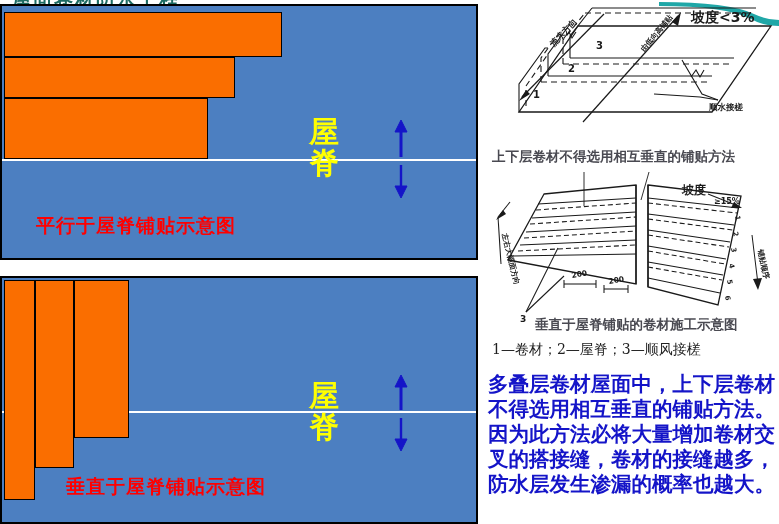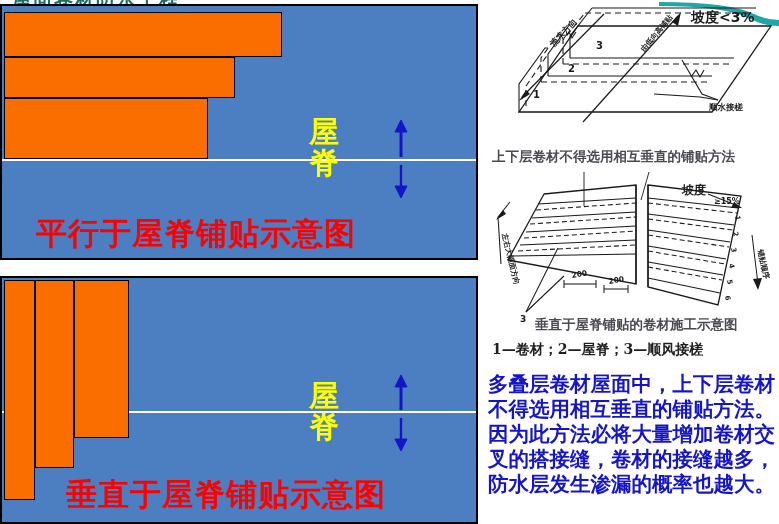--- a/index.html
+++ b/index.html
@@ -78,21 +78,21 @@
     width: 20px;
   }
   .arrow-group svg { display: block; }
 
   
   .panel-caption {
     position: absolute;
     color: #ff0000;
     font-family: "DejaVu Serif", "Liberation Serif", serif;
     font-weight: bold;
-    font-size: 31px;
+    font-size: 19px;
     white-space: nowrap;
     letter-spacing: 1px;
   }
 
   
   .top-sliver {
     position: absolute;
     left: 12px; top: -13px;
     font-family: "DejaVu Serif", "Liberation Serif", serif;
     font-weight: bold;
@@ -124,21 +124,21 @@
     white-space: nowrap;
     letter-spacing: 0px;
   }
   #cap-parallel { left: 6px;  top: 148px; }
   #cap-perp     { left: 49px; top: 316px; }
 
   .fig-legend {
     position: absolute;
     left: 6px; top: 341px;
     font-family: "DejaVu Serif", "Liberation Serif", serif;
-    font-weight: bold;
+    font-weight: normal;
     font-size: 14px;
     color: #202020;
     white-space: nowrap;
   }
 
   
   #note-text {
     position: absolute;
     left: 2px; top: 372px;
     width: 292px;

